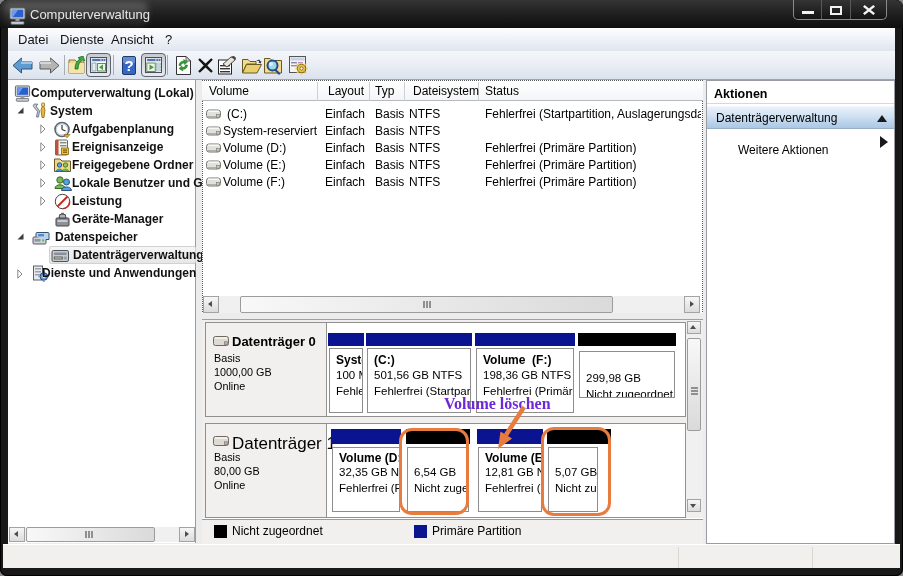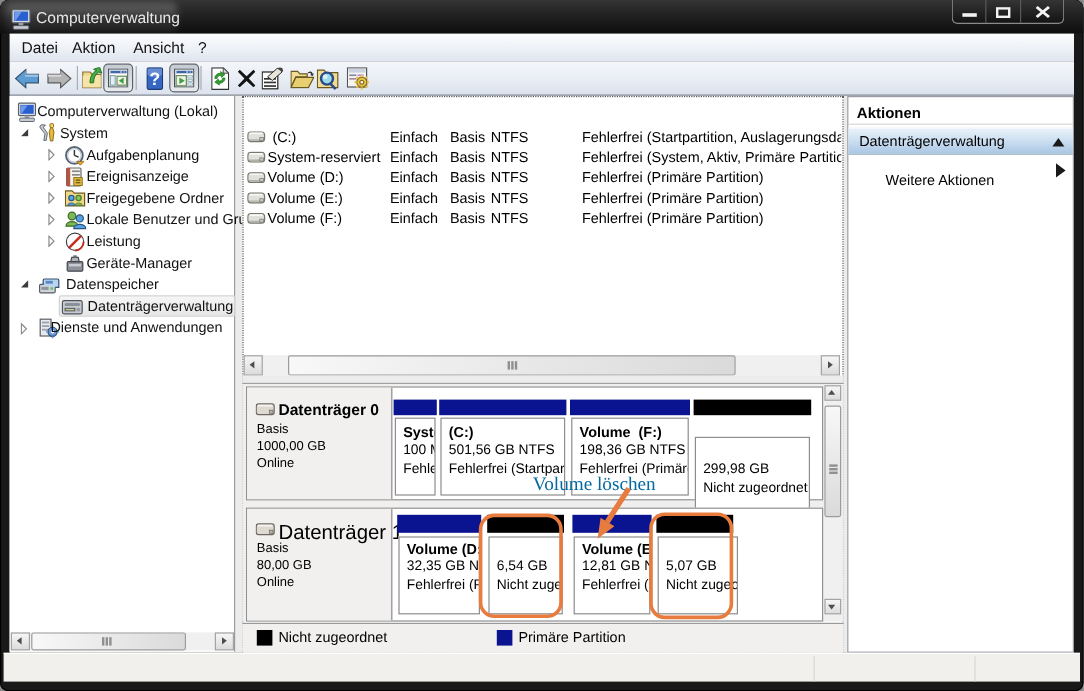--- a/index.html
+++ b/index.html
@@ -31,21 +31,21 @@
 
 #toolbar { position:absolute; left:8px; top:51px; width:887px; height:29px;
   background:linear-gradient(180deg,#f4f6fa 0%,#e8edf4 55%,#dbe2ed 100%);
   border-bottom:1px solid #9fa6ae; }
 .tsep { position:absolute; top:4px; width:1px; height:20px; background:#a8adb4; }
 
 #client { position:absolute; left:8px; top:80px; width:887px; height:464px; background:#ececec; }
 
 #tree { position:absolute; left:0; top:0; width:188px; height:463px; background:#fff;
   border-right:1px solid #999da3; font-size:12px; color:#111; }
-.trow { position:absolute; white-space:nowrap; }
+.trow { position:absolute; white-space:nowrap;font-weight:bold; }
 
 #mid { position:absolute; left:194px; top:0; width:501px; height:464px; background:#fff;
   outline:1px dotted #5a5a5a; outline-offset:-1px; font-size:12px; }
 
 #act { position:absolute; left:698px; top:0; width:189px; height:464px; background:#fff;
   border:1px solid #999da3; font-size:12px; }
 
 #statusbar { position:absolute; left:3px; top:544px; width:897px; height:24px;
   background:#f2f0ec; border-top:1px solid #fff; }
 .sdiv { position:absolute; top:2px; width:1px; height:21px; background:#dbd8d3; }
@@ -93,21 +93,21 @@
         </div>
       <div class="wb" style="flex:1.28">
         <svg class="abs" style="left:12px;top:5px" width="12" height="10" viewBox="0 0 12 10">
           <path d="M0 1.7 L1.7 0 L6 3.6 L10.3 0 L12 1.7 L7.8 5 L12 8.3 L10.3 10 L6 6.4 L1.7 10 L0 8.3 L4.2 5 Z" fill="#f4f4f4"></path>
         </svg>
       </div>
     </div>
   </div>
   <div id="menubar">
     <span style="left:10px">Datei</span>
-      <span style="left:52px">Aktion</span>
+      <span style="left:52px">Dienste</span>
     <span style="left:103px">Ansicht</span>
       <span style="left:157px">?</span>
   </div>
   <div id="toolbar">
     <svg class="abs" style="left:4px;top:6px" width="22" height="17" viewBox="0 0 22 17">
       <path d="M9.5 1 L9.5 5 L20 5 L20 12 L9.5 12 L9.5 16 L1 8.5 Z" fill="#5d9bd3" stroke="#33536e"></path>
       <path d="M9.5 1 L9.5 5 L20 5 L20 7 L9 7 L9 3 Z" fill="#a8cbe8" opacity="0.9"></path>
     </svg>
     <svg class="abs" style="left:30px;top:6px" width="22" height="17" viewBox="0 0 22 17">
       <path d="M12.5 1 L12.5 5 L2 5 L2 12 L12.5 12 L12.5 16 L21 8.5 Z" fill="#b4b4b4" stroke="#585858"></path>
@@ -324,20 +324,31 @@
       <div class="abs" style="left:1px;top:447px;width:186px;height:15px;background:#f0f0f0">
         <div class="sbtn" style="left:0;top:0;width:16px;height:15px"></div>
         <div class="arr" style="left:5px;top:4px;border-top:3.5px solid transparent;border-bottom:3.5px solid transparent;border-right:4px solid #4d4d4d"></div>
         <div class="sbtn" style="left:170px;top:0;width:16px;height:15px"></div>
         <div class="arr" style="left:176px;top:4px;border-top:3.5px solid transparent;border-bottom:3.5px solid transparent;border-left:4px solid #4d4d4d"></div>
         <div class="sthumbh" style="left:17px;top:0;width:129px;height:15px"></div>
         <div class="abs" style="left:76px;top:4px;width:1.5px;height:7px;background:#909090;box-shadow:3px 0 0 #909090,6px 0 0 #909090"></div>
       </div>
     </div>
     <div id="mid">
+      <div class="abs" style="left:0;top:1px;width:501px;height:20px;background:linear-gradient(180deg,#fff,#f4f5f7);border-bottom:1px solid #b6bac0">
+        <div class="hsep" style="left:115px"></div>
+          <div class="hsep" style="left:167px"></div>
+        <div class="hsep" style="left:202px"></div>
+          <div class="hsep" style="left:276px"></div>
+        <span class="cell" style="left:7px;top:3px">Volume</span>
+        <span class="cell" style="left:126px;top:3px">Layout</span>
+        <span class="cell" style="left:173px;top:3px">Typ</span>
+        <span class="cell" style="left:211px;top:3px">Dateisystem</span>
+        <span class="cell" style="left:283px;top:3px">Status</span>
+      </div>
 
       <div class="vrow" style="top:26px">
           <svg class="vico" width="16" height="11" viewBox="0 0 16 11">
             <rect x="0.5" y="1" width="14" height="8" rx="2.5" fill="#e0e0dc" stroke="#77776f"></rect>
             <path d="M2 2.2 L13 2.2" stroke="#f8f8f6" stroke-width="1.4"></path>
             <path d="M1.5 7.6 L14 7.6" stroke="#b0b0a8" stroke-width="1.2"></path>
             <rect x="10.5" y="5.6" width="3" height="2.6" fill="#c8c8c0" stroke="#77776f" stroke-width="0.6"></rect>
           </svg>
         <span class="cell" style="left:25px">(C:)</span>
           <span class="cell" style="left:123px">Einfach</span>
@@ -349,21 +360,20 @@
           <svg class="vico" width="16" height="11" viewBox="0 0 16 11">
             <rect x="0.5" y="1" width="14" height="8" rx="2.5" fill="#e0e0dc" stroke="#77776f"></rect>
             <path d="M2 2.2 L13 2.2" stroke="#f8f8f6" stroke-width="1.4"></path>
             <path d="M1.5 7.6 L14 7.6" stroke="#b0b0a8" stroke-width="1.2"></path>
             <rect x="10.5" y="5.6" width="3" height="2.6" fill="#c8c8c0" stroke="#77776f" stroke-width="0.6"></rect>
           </svg>
         <span class="cell" style="left:21px">System-reserviert</span>
           <span class="cell" style="left:123px">Einfach</span>
           <span class="cell" style="left:173px">Basis</span>
           <span class="cell" style="left:207px">NTFS</span>
-          <span class="cell" style="left:283px">Fehlerfrei (System, Aktiv, Primäre Partitio</span>
         </div>
       <div class="vrow" style="top:60px">
           <svg class="vico" width="16" height="11" viewBox="0 0 16 11">
             <rect x="0.5" y="1" width="14" height="8" rx="2.5" fill="#e0e0dc" stroke="#77776f"></rect>
             <path d="M2 2.2 L13 2.2" stroke="#f8f8f6" stroke-width="1.4"></path>
             <path d="M1.5 7.6 L14 7.6" stroke="#b0b0a8" stroke-width="1.2"></path>
             <rect x="10.5" y="5.6" width="3" height="2.6" fill="#c8c8c0" stroke="#77776f" stroke-width="0.6"></rect>
           </svg>
         <span class="cell" style="left:21px">Volume (D:)</span>
           <span class="cell" style="left:123px">Einfach</span>
@@ -441,21 +451,21 @@
           <div class="dblock" style="left:269px;top:10px;width:100px;height:81px">
             <div class="dbar" style="height:13px;background:#0b1490"></div>
             <div class="dbody" style="left:1px;top:15px;width:98px;height:65px">
               <span class="cell" style="top:3.5px;font-weight:bold;font-size:12px">Volume&nbsp; (F:)</span>
               <span class="cell" style="top:19.5px">198,36 GB NTFS</span>
               <span class="cell" style="top:35.5px">Fehlerfrei (Primäre</span>
             </div>
           </div>
           <div class="dblock" style="left:372px;top:10px;width:98px;height:81px">
             <div class="dbar" style="height:13px;background:#000"></div>
-            <div class="dbody" style="left:1px;top:31px;width:96px;height:65px">
+            <div class="dbody" style="left:1px;top:18px;width:96px;height:47px">
               <span class="cell" style="top:19.5px">299,98 GB</span>
               <span class="cell" style="top:35.5px">Nicht zugeordnet</span>
             </div>
           </div>
         </div>
 
         <div class="abs" style="left:3px;top:103px;width:481px;height:95px;background:#fff;border:1px solid #909090">
           <div class="abs" style="left:0;top:0;width:121px;height:93px;background:#f1f0ef;border-right:1px solid #909090">
             <svg class="abs" style="left:7px;top:11px" width="17" height="12" viewBox="0 0 17 12">
                 <rect x="0.5" y="1.5" width="15" height="9" rx="2" fill="#dedad2" stroke="#6e6a62"></rect>
@@ -485,39 +495,39 @@
           <div class="dblock" style="left:271px;top:5px;width:66px;height:87px">
             <div class="dbar" style="height:15px;background:#0b1490"></div>
             <div class="dbody" style="left:1px;top:18px;width:64px;height:65px">
               <span class="cell" style="top:2.5px;font-weight:bold;font-size:12px">Volume (E:)</span>
               <span class="cell" style="top:18px">12,81 GB NTFS</span>
               <span class="cell" style="top:34px">Fehlerfrei (Primäre</span>
             </div>
           </div>
           <div class="dblock" style="left:341px;top:5px;width:64px;height:87px">
             <div class="dbar" style="height:15px;background:#000"></div>
-            <div class="dbody" style="left:1px;top:18px;width:67px;height:65px">
+            <div class="dbody" style="left:1px;top:18px;width:50px;height:65px">
               <span class="cell" style="top:18px">5,07 GB</span>
               <span class="cell" style="top:34px">Nicht zugeordnet</span>
             </div>
           </div>
         </div>
 
         <div class="abs" style="left:485px;top:1px;width:14px;height:192px;background:#f0f0f0">
           <div class="sbtn" style="left:0;top:0;width:14px;height:13px"></div>
           <div class="arr" style="left:3px;top:4px;border-left:3.5px solid transparent;border-right:3.5px solid transparent;border-bottom:4px solid #4d4d4d"></div>
           <div class="sbtn" style="left:0;top:178px;width:14px;height:13px"></div>
           <div class="arr" style="left:3px;top:183px;border-left:3.5px solid transparent;border-right:3.5px solid transparent;border-top:4px solid #4d4d4d"></div>
           <div class="sthumb" style="left:0;top:17px;width:14px;height:93px"></div>
           <div class="abs" style="left:3.5px;top:66px;width:7px;height:1.5px;background:#909090;box-shadow:0 3px 0 #909090,0 6px 0 #909090"></div>
         </div>
 
         <div class="ring" style="left:197px;top:108px;width:70px;height:87px"></div>
         <div class="ring" style="left:339px;top:107px;width:70px;height:89px"></div>
-        <div class="abs" style="left:242px;top:75px;font-family:'Liberation Serif',serif;font-weight:normal;font-size:16px;color:#0369a1">Volume löschen</div>
+        <div class="abs" style="left:242px;top:75px;font-family:'Liberation Serif',serif;font-weight:bold;font-size:16px;color:#6d28d9">Volume löschen</div>
         <svg class="abs" style="left:285px;top:85px" width="42" height="48" viewBox="0 0 42 48">
           <path d="M37 2 L19 30" stroke="#e87c3e" stroke-width="4.5" fill="none"></path>
           <path d="M11 44 L25 33.5 L13.5 26.5 Z" fill="#e87c3e"></path>
         </svg>
       </div>
 
       <div class="abs" style="left:0;top:439px;width:501px;height:25px;background:#f1f0ef;border-top:1px solid #9a9a9a">
         <div class="abs" style="left:12px;top:5px;width:13px;height:13px;background:#000"></div>
         <span class="cell" style="left:30px;top:4px">Nicht zugeordnet</span>
         <div class="abs" style="left:212px;top:5px;width:13px;height:13px;background:#0b1490"></div>

